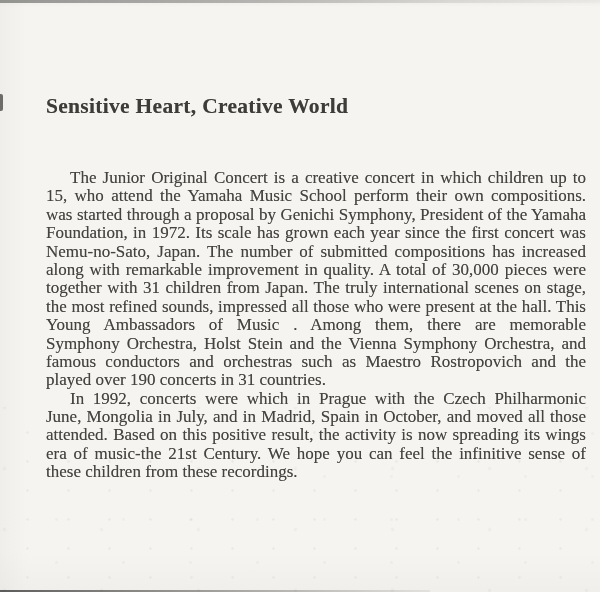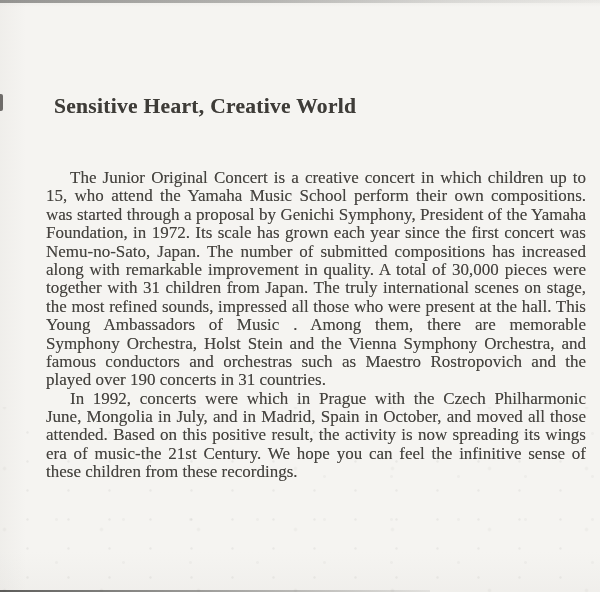--- a/index.html
+++ b/index.html
@@ -41,21 +41,20 @@
       radial-gradient(circle, rgba(118,116,112,0.10) 1.2px, transparent 2.4px);
     background-size: 41px 29px, 67px 43px, 97px 61px;
     background-position: 7px 11px, 23px 5px, 53px 31px;
   }
   .title {
     position: absolute; left: 46px; top: 79px;
     font-size: 21.5px; line-height: 26px;
     color: #3e3c38; letter-spacing: 0.3px;
     text-shadow: 0 0 0.5px rgba(70,68,64,0.5);
     white-space: nowrap;
-    margin-left: 8px;
   }
   .text-block {
     position: absolute; left: 46px; top: 169px; width: 540px;
     color: #45433f;
   }
   .line {
     font-size: 17px; line-height: 18.4px; height: 18.4px;
     text-align: justify; text-align-last: justify;
     overflow: hidden;
     text-shadow: 0 0 0.5px rgba(85,83,79,0.55);

